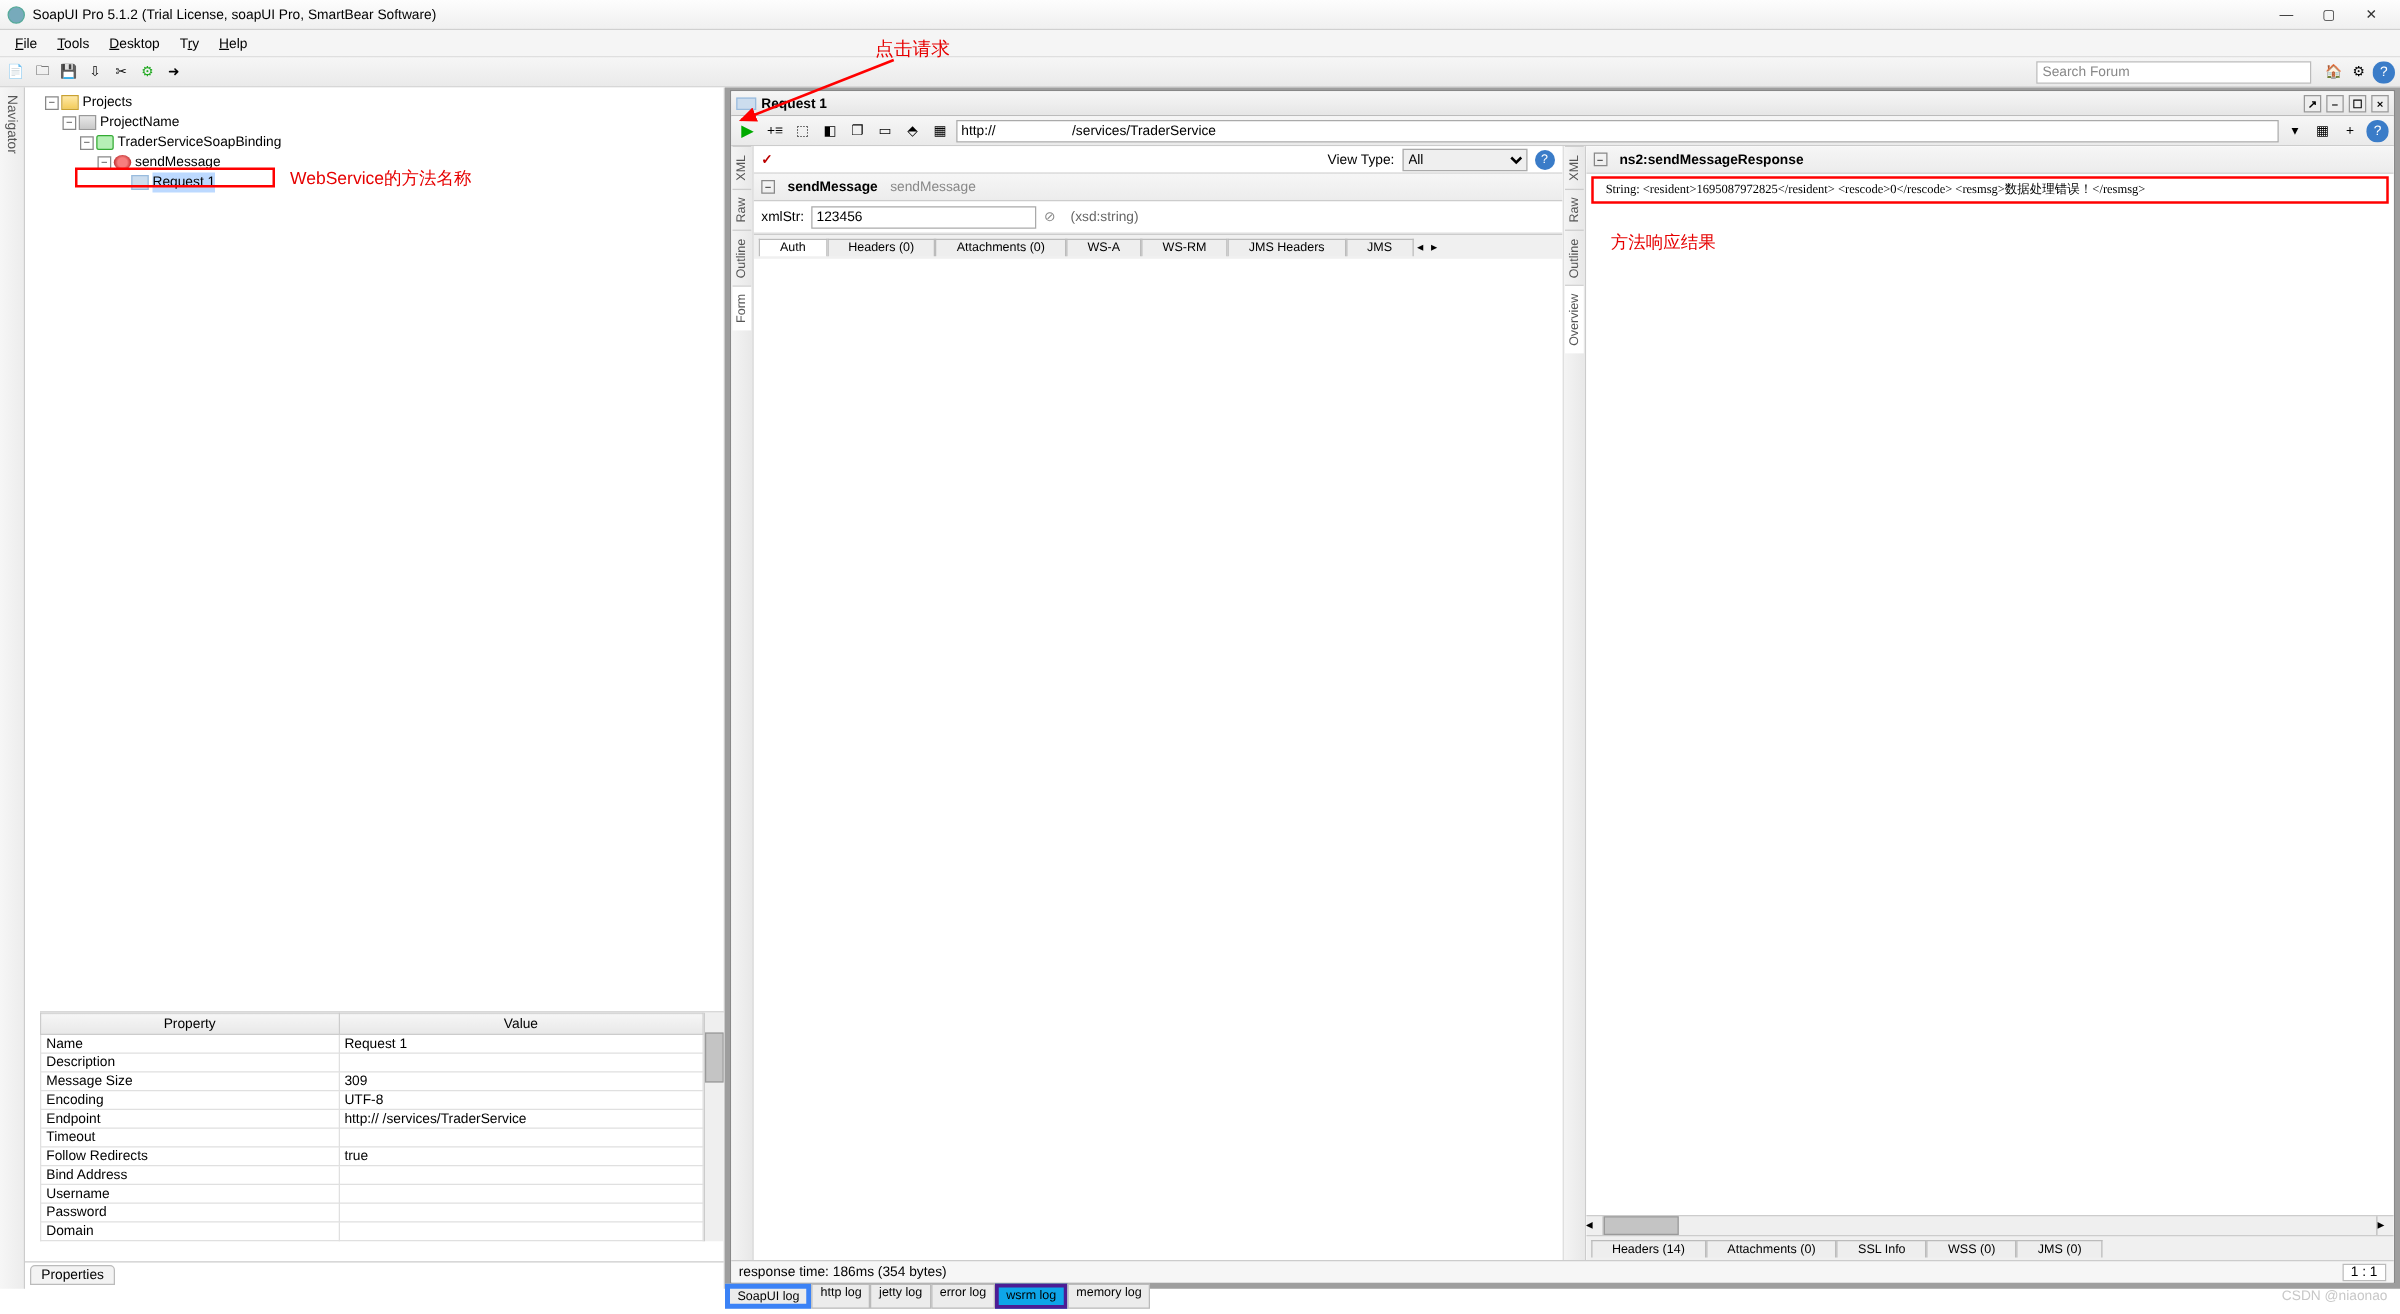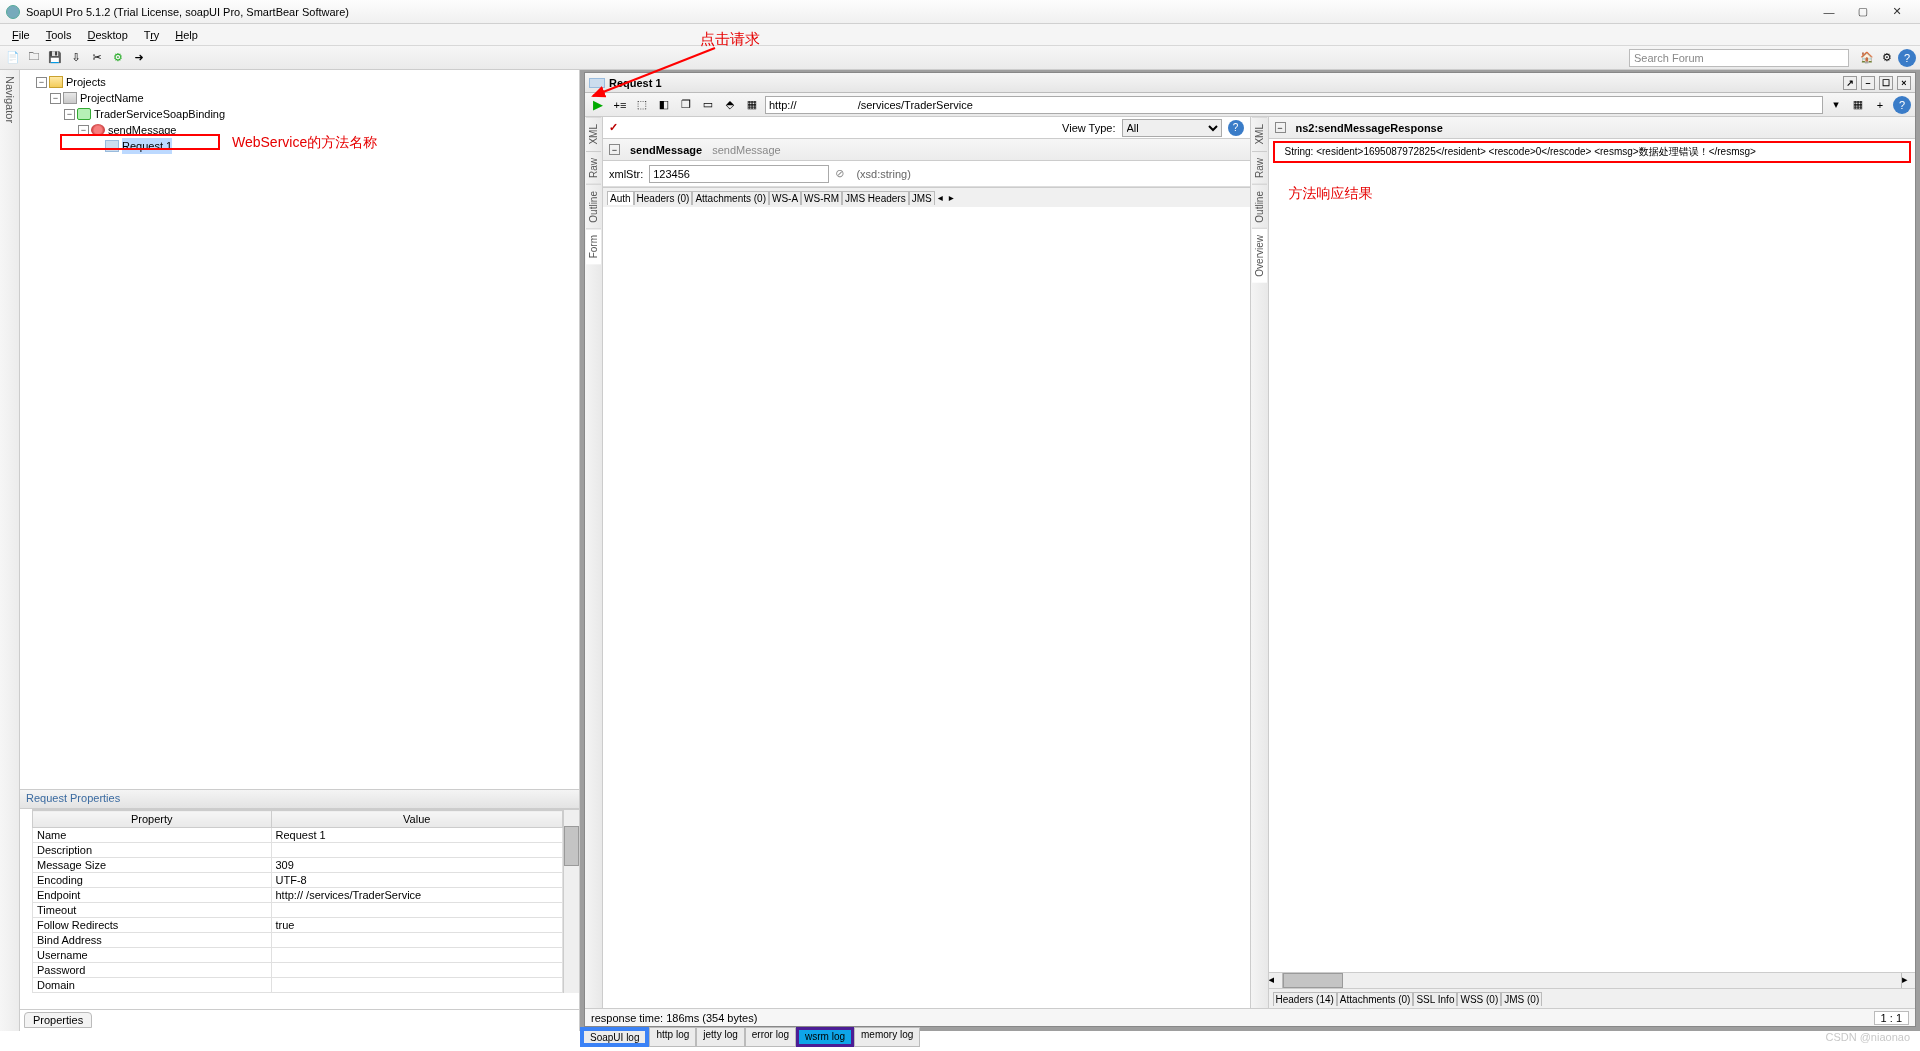--- a/index.html
+++ b/index.html
@@ -79,24 +79,24 @@
 .viewtype select { height:18px; border:1px solid #aaa; width:100px; }
 .viewtype .help { margin-left:auto; width:16px; height:16px; border-radius:50%; background:#3a7cc8; color:#fff; display:flex; align-items:center; justify-content:center; font-size:10px; }
 
 .ophdr { height:22px; background:linear-gradient(#f6f6f6,#ececec); border-bottom:1px solid #ccc; display:flex; align-items:center; padding:0 6px; gap:10px; }
 .ophdr .expand { width:11px; height:11px; border:1px solid #888; display:flex; align-items:center; justify-content:center; font-size:9px; }
 
 .fieldrow { height:26px; border-bottom:1px solid #ddd; display:flex; align-items:center; padding:0 6px; gap:6px; }
 .fieldrow input { width:180px; height:18px; border:1px solid #aaa; padding:0 3px; }
 .fieldrow .ftype { color:#666; margin-left:6px; }
 
-.respstr { padding:20px 6px; font-size:10px; line-height:14px; word-break:break-all; }
+.respstr { padding:20px 6px; font-size:10px; line-height:14px; word-break:break-all;font-family:Liberation Serif, serif; }
 
 .btabs { height:20px; background:#f0f0f0; border-top:1px solid #ccc; display:flex; align-items:center; padding:0 4px; gap:0; overflow:hidden; }
-.btabs span { border:1px solid #bbb; border-bottom:none; padding:1px 2px; background:#eee; font-size:10px; white-space:nowrap; cursor:pointer; }
+.btabs span { border:1px solid #bbb; border-bottom:none; padding:1px 16px; background:#eee; font-size:10px; white-space:nowrap; cursor:pointer; }
 .btabs .arrow { border:none; background:none; padding:0 3px; }
 
 .statusline { height:18px; border-top:1px solid #ccc; background:#f6f6f6; display:flex; align-items:center; padding:0 6px; font-size:10px; }
 .statusline .spacer { flex:1; }
 .statusline .ratio { border:1px solid #bbb; padding:0 6px; background:#fff; }
 
 .watermark { position:absolute; bottom:8px; right:10px; color:#c8c8c8; font-size:11px; }
 
 
 .arrow-red { position:absolute; pointer-events:none; }
@@ -182,21 +182,20 @@
                   </li>
               </ul>
             </ul>
           </ul>
         </ul>
       </ul>
       <div class="redbox" style="left:40px; top:64px; width:160px; height:16px;"></div>
       <div class="redtxt" style="left:212px; top:64px;">WebService的方法名称</div>
     </div>
 
-    <div class="props-h">Request Properties</div>
     <div class="props">
       <div style="display:flex">
         <table style="flex:1">
           <tbody>
               <tr>
                 <th class="propname">Property</th>
                 <th>Value</th>
               </tr>
           </tbody>
             <tbody id="props-body">

